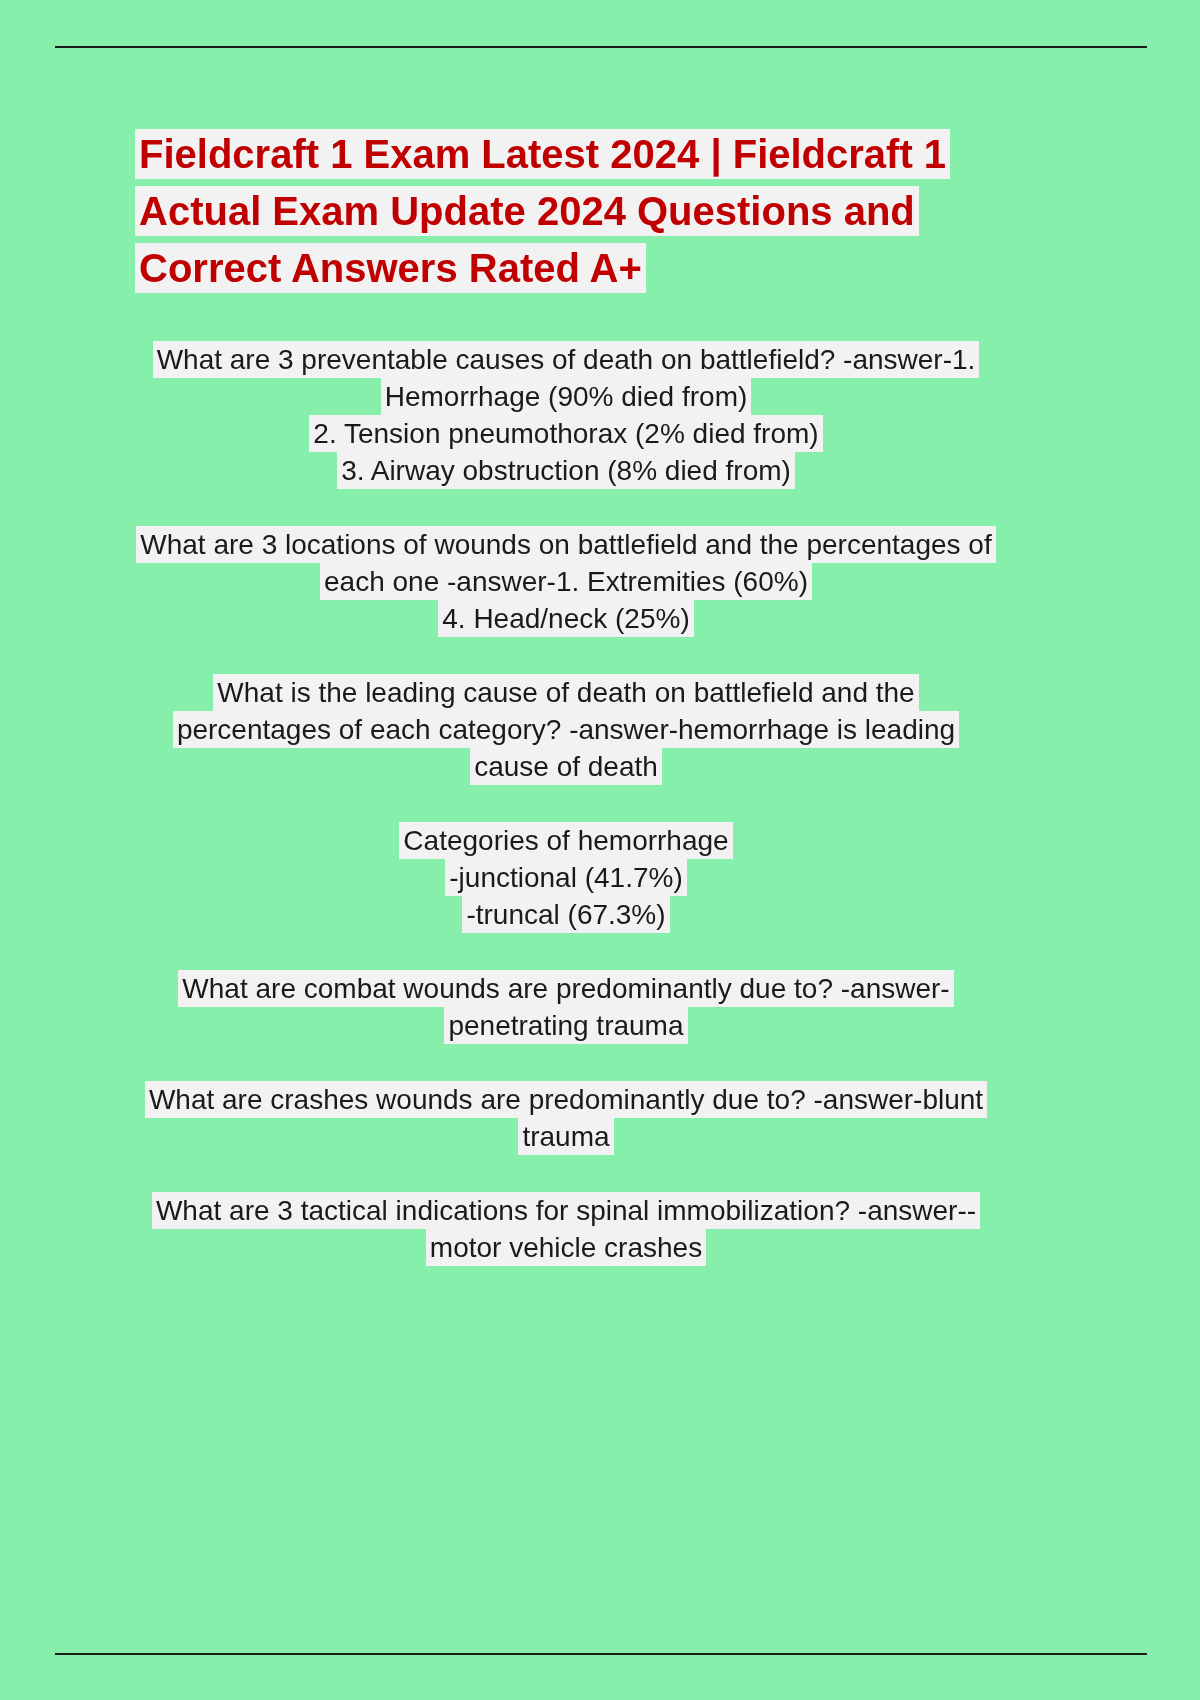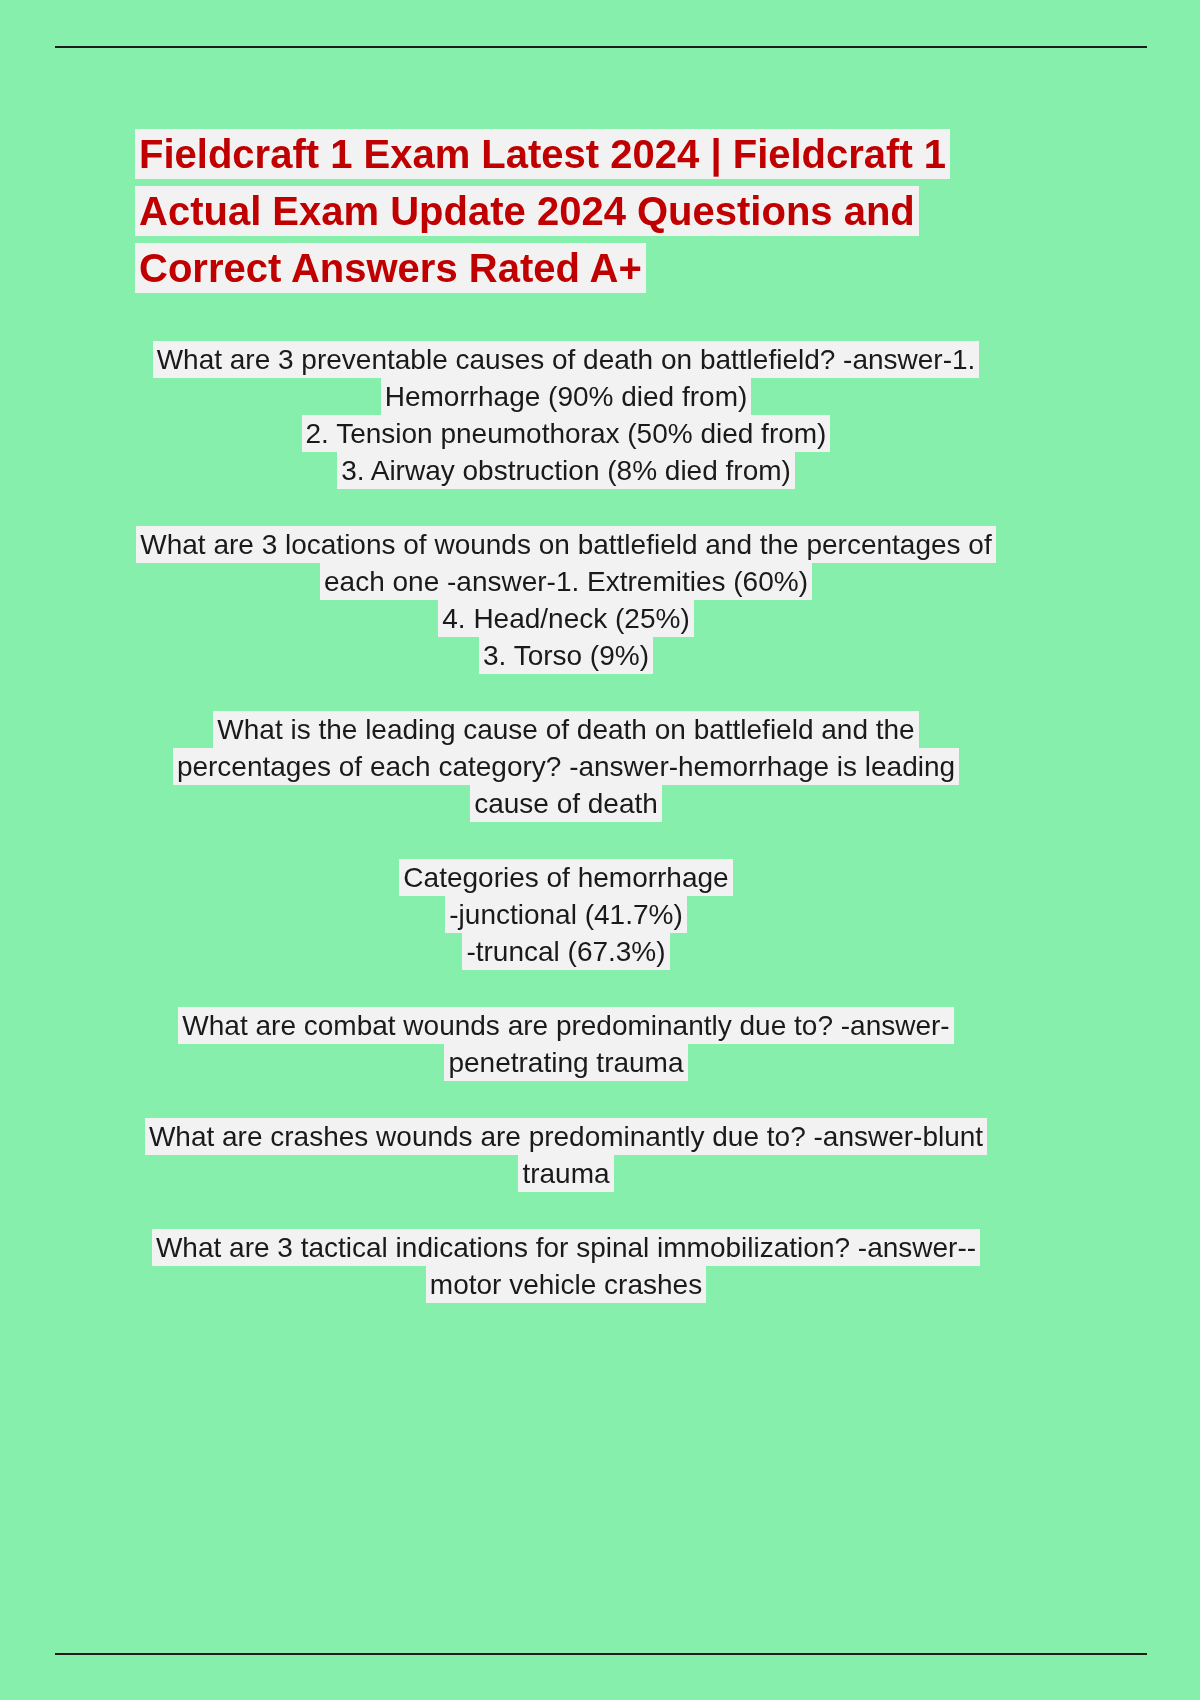--- a/index.html
+++ b/index.html
@@ -63,28 +63,27 @@
 
 <div class="page">
   <div class="rule top"></div>
 
   <div class="content">
 
     <h1 class="title"><span class="hl">Fieldcraft 1 Exam Latest 2024 | Fieldcraft 1 Actual Exam Update 2024 Questions and Correct Answers Rated A+</span></h1>
 
     <div class="para">
       <div class="line"><span class="hl">What are 3 preventable causes of death on battlefield? -answer-1. Hemorrhage (90% died from)</span></div>
-      <div class="line"><span class="hl">2. Tension pneumothorax (50% died from)</span></div>
+      <div class="line"><span class="hl">2. Tension pneumothorax (2% died from)</span></div>
       <div class="line"><span class="hl">3. Airway obstruction (8% died from)</span></div>
     </div>
 
     <div class="para">
       <div class="line"><span class="hl">What are 3 locations of wounds on battlefield and the percentages of each one -answer-1. Extremities (60%)</span></div>
       <div class="line"><span class="hl">4. Head/neck (25%)</span></div>
-      <div class="line"><span class="hl">3. Torso (9%)</span></div>
     </div>
 
     <div class="para">
       <div class="line"><span class="hl">What is the leading cause of death on battlefield and the percentages of each category? -answer-hemorrhage is leading cause of death</span></div>
     </div>
 
     <div class="para">
       <div class="line"><span class="hl">Categories of hemorrhage</span></div>
       <div class="line"><span class="hl">-junctional (41.7%)</span></div>
       <div class="line"><span class="hl">-truncal (67.3%)</span></div>

